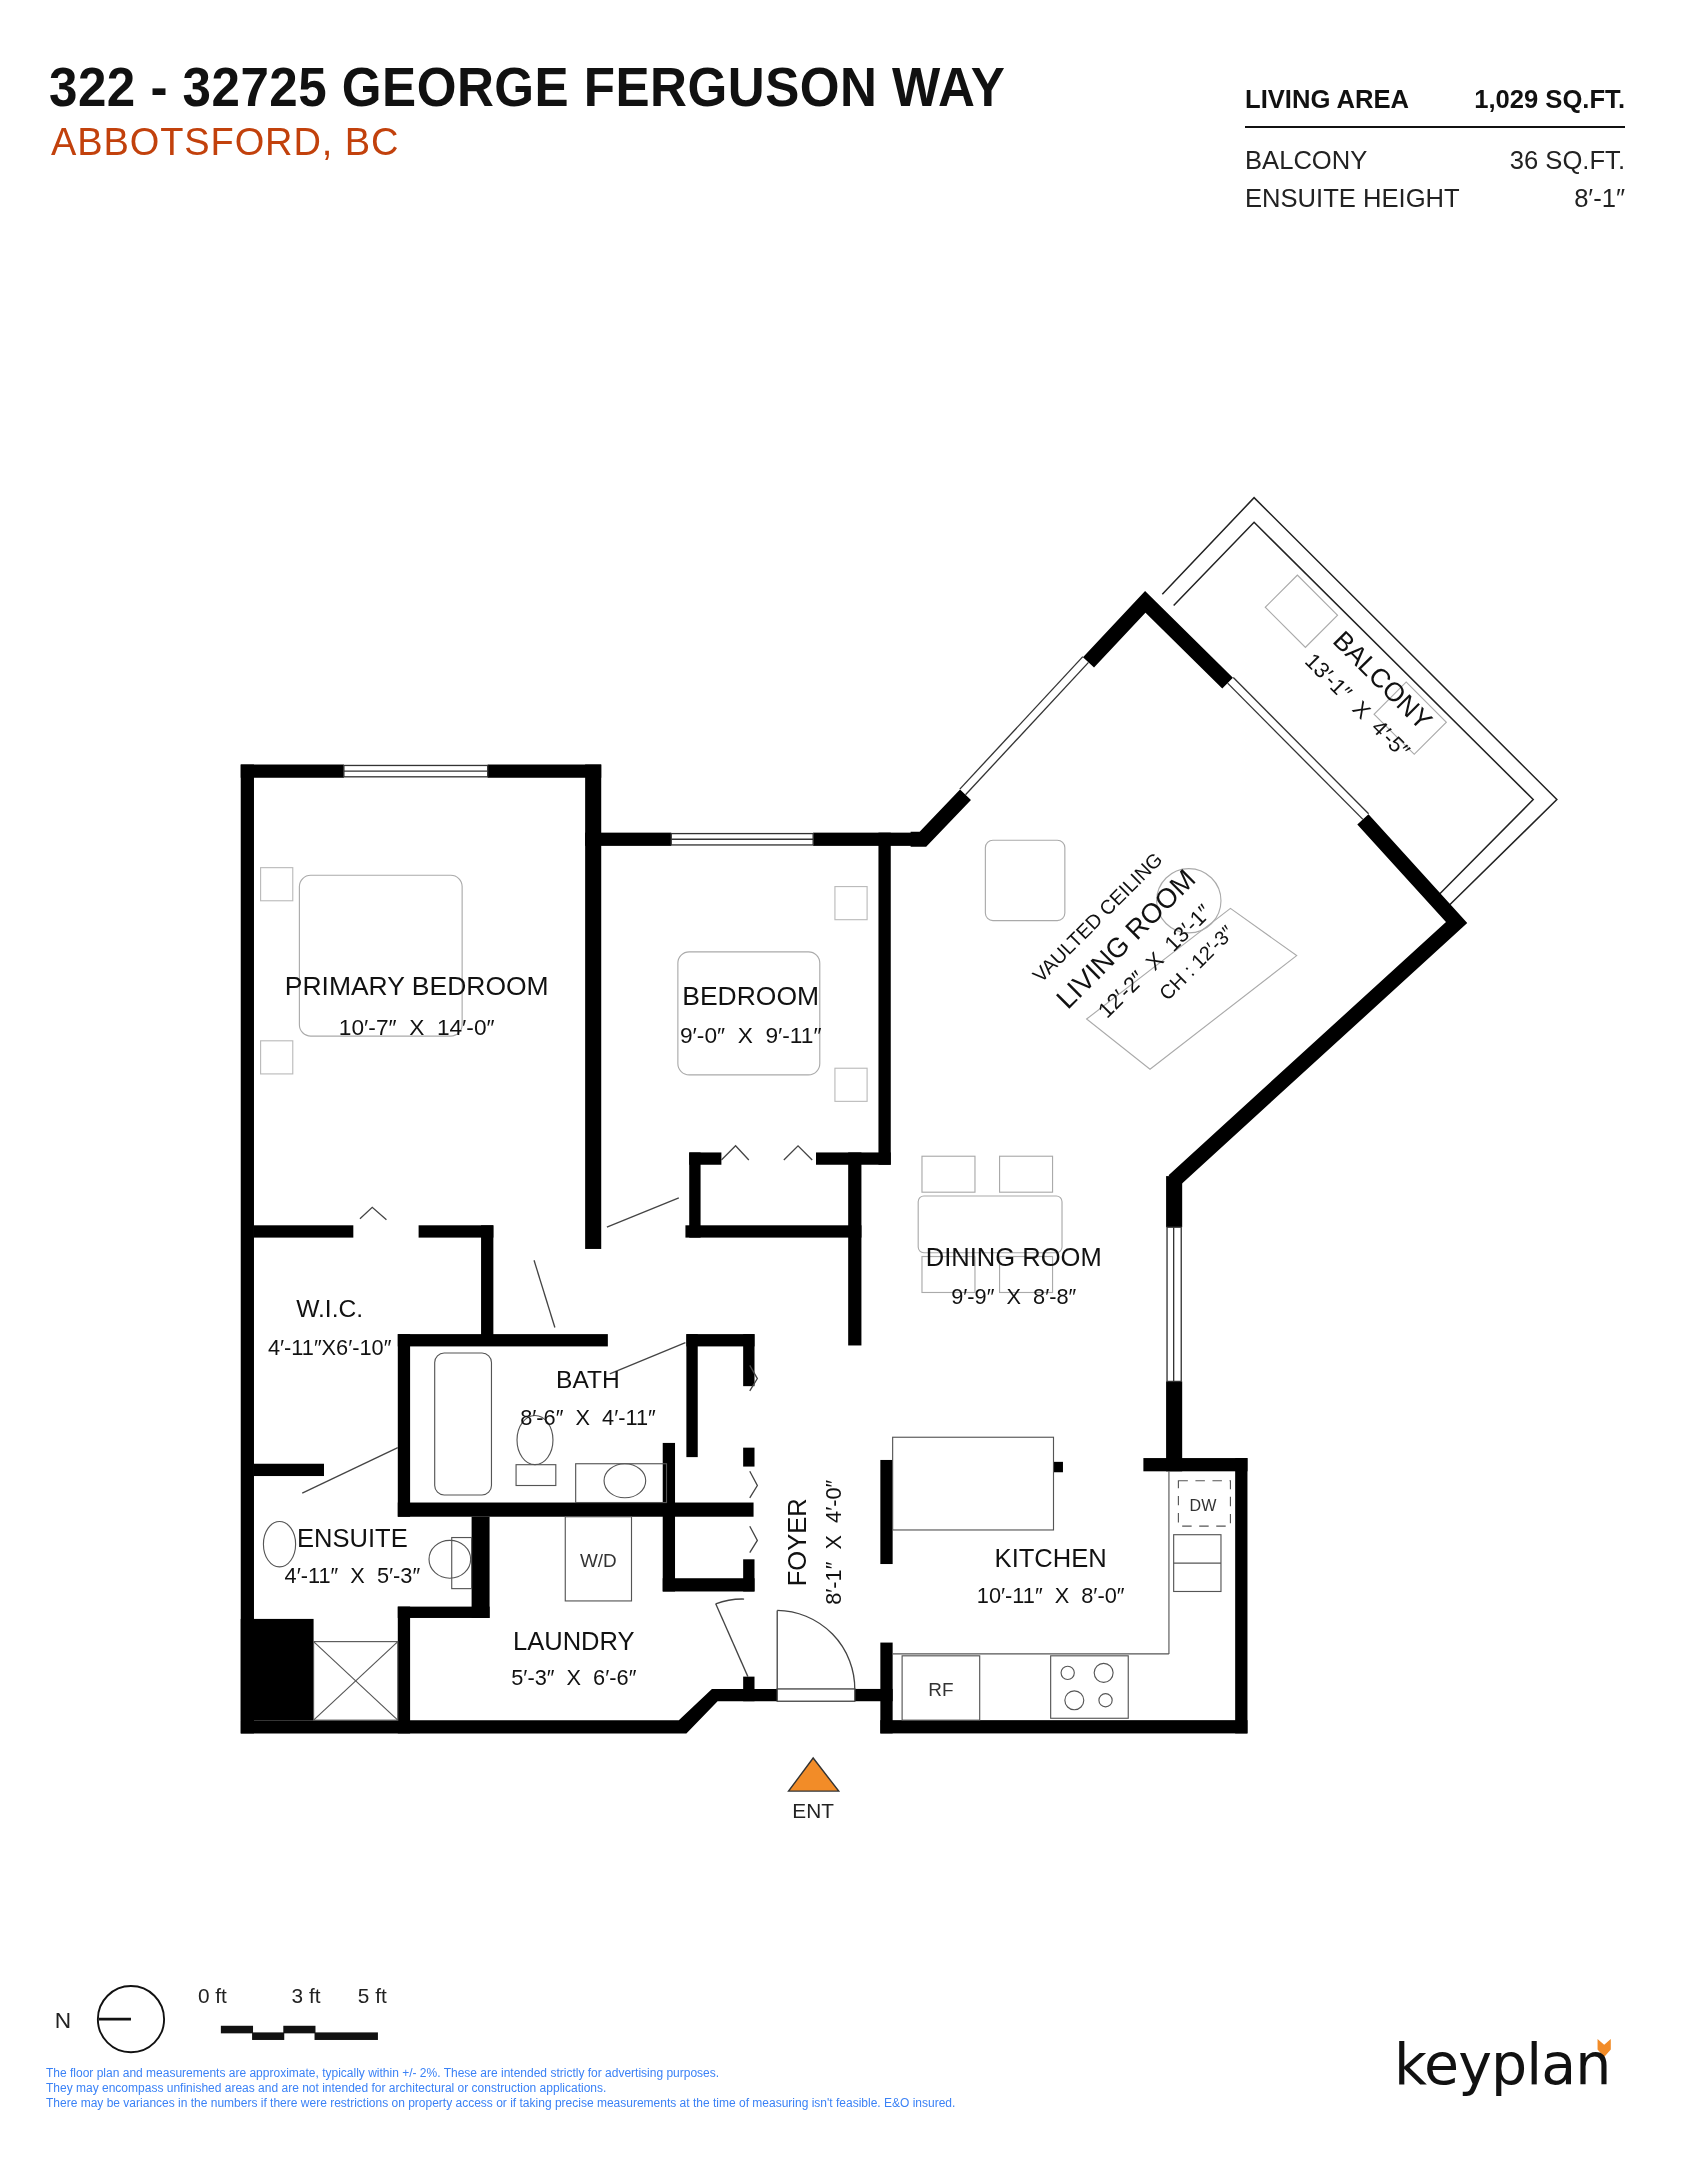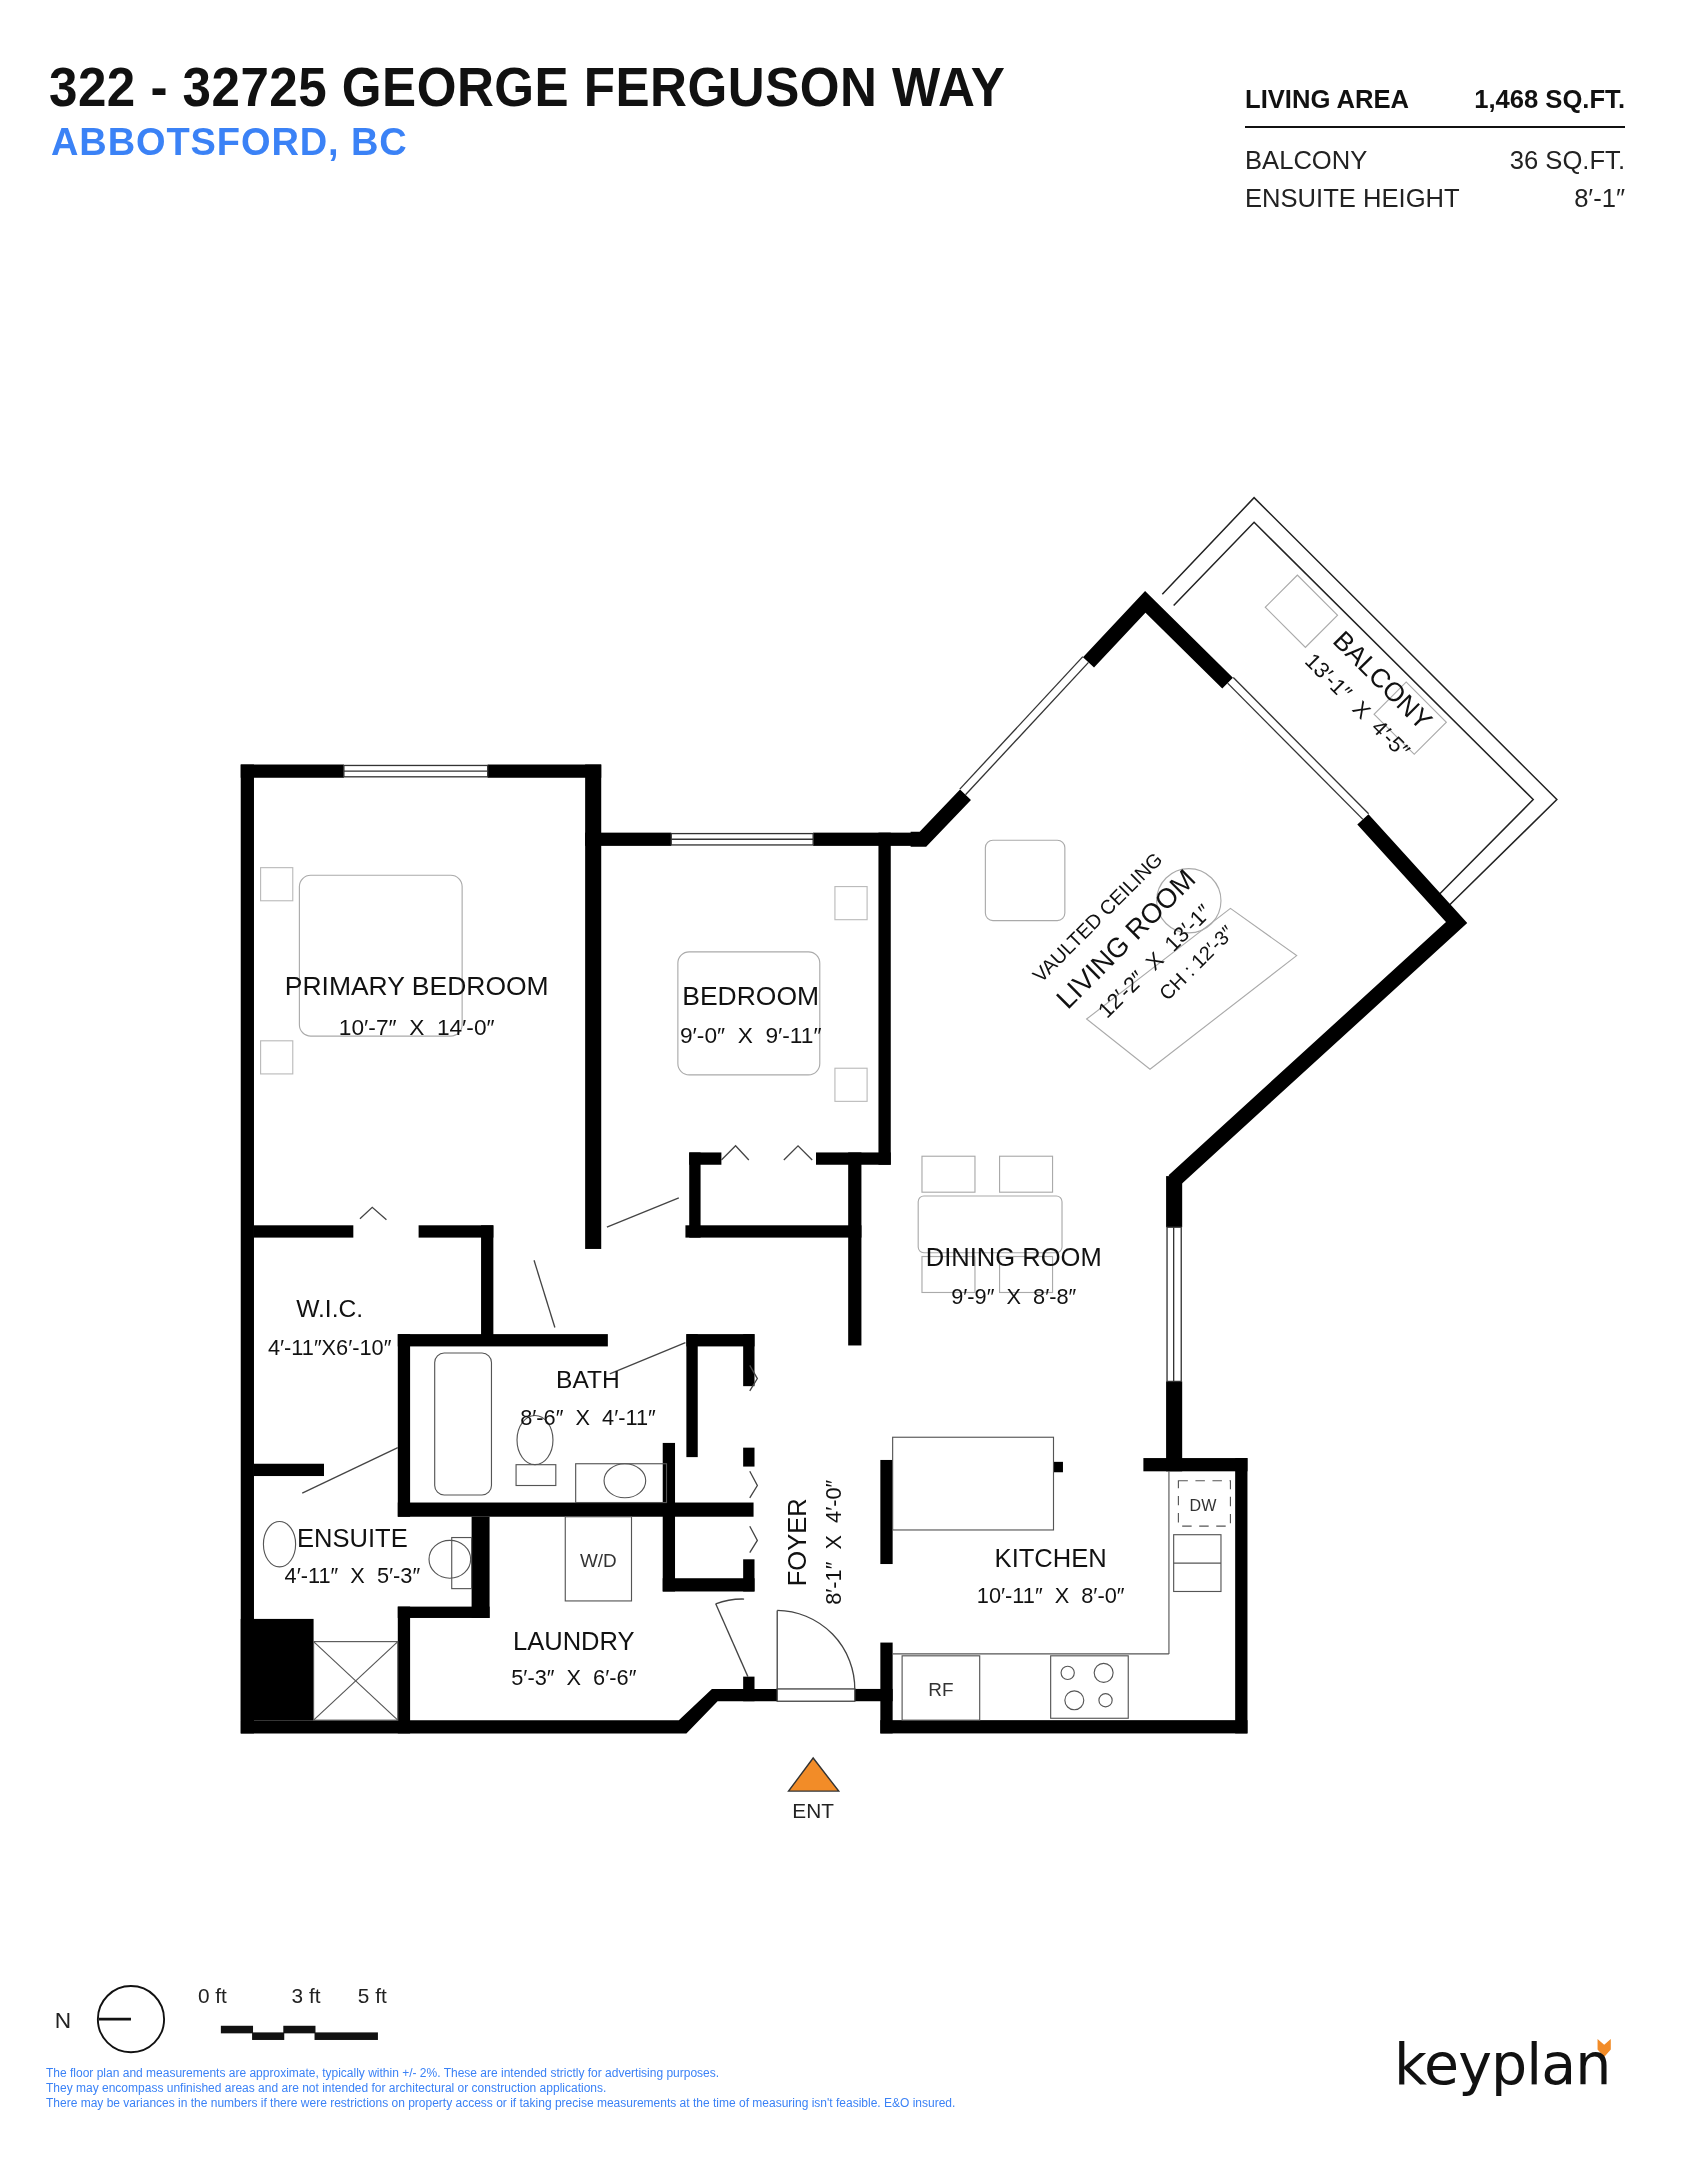--- a/index.html
+++ b/index.html
@@ -1,39 +1,39 @@
 <!DOCTYPE html>
 <html style="font-size:15px"><head>
 <meta charset="utf-8">
 <style>
   html, body { margin: 0; padding: 0; background: #ffffff; }
   body { width: 1685px; height: 2180px; position: relative; overflow: hidden; font-family: "Liberation Sans", "DejaVu Sans", sans-serif; color: #111; }
   .abs { position: absolute; }
   .title { left: 49px; top: 55px; font-size: 55px; font-weight: bold; letter-spacing: 0.5px; white-space: nowrap; transform: scaleX(0.93); transform-origin: left top; }
-  .subtitle { left: 51px; top: 121px; font-size: 38px; font-weight: bold; letter-spacing: 0.9px; white-space: nowrap; color: #3b82f6; text-align: center; }
+  .subtitle { left: 51px; top: 121px; font-size: 38px; font-weight: normal; letter-spacing: 0.9px; white-space: nowrap; color: #c2410c; text-align: center; }
   .stats { left: 1245px; top: 80px; width: 380px; }
   .stat-row { display: flex; justify-content: space-between; font-size: 25.6px; white-space: nowrap; height: 38px; align-items: center; }
   .stat-row.primary { font-weight: 600; color: #111; }
   .stat-row.secondary { color: #222; }
   .stat-rule { height: 2.8px; background: #111; margin: 7.6px 0 13.2px 0; }
   svg.plan { position: absolute; left: 0; top: 0; }
   .room-label { font-family: "Liberation Sans", "DejaVu Sans", sans-serif; fill: #111; }
   .disclaimer { left: 46px; top: 2066px; font-size: 12px; line-height: 15px; color: #3b82f6; white-space: nowrap; }
   .logo { left: 1394px; top: 2031px; font-size: 57px; font-weight: normal; letter-spacing: -0.9px; color: #111; font-family: "DejaVu Sans", sans-serif; text-align: center; }
 </style>
 </head>
 <body>
 
 <div class="abs title">322 - 32725 GEORGE FERGUSON WAY</div>
 <div class="abs subtitle">ABBOTSFORD, BC</div>
 
 <div class="abs stats">
   <div class="stat-row primary">
     <span>LIVING AREA</span>
-    <span>1,468 SQ.FT.</span>
+    <span>1,029 SQ.FT.</span>
   </div>
   <div class="stat-rule"></div>
   <div class="stat-row secondary">
     <span>BALCONY</span>
     <span>36 SQ.FT.</span>
   </div>
   <div class="stat-row secondary">
     <span>ENSUITE HEIGHT</span>
     <span>8′-1″</span>
   </div>

